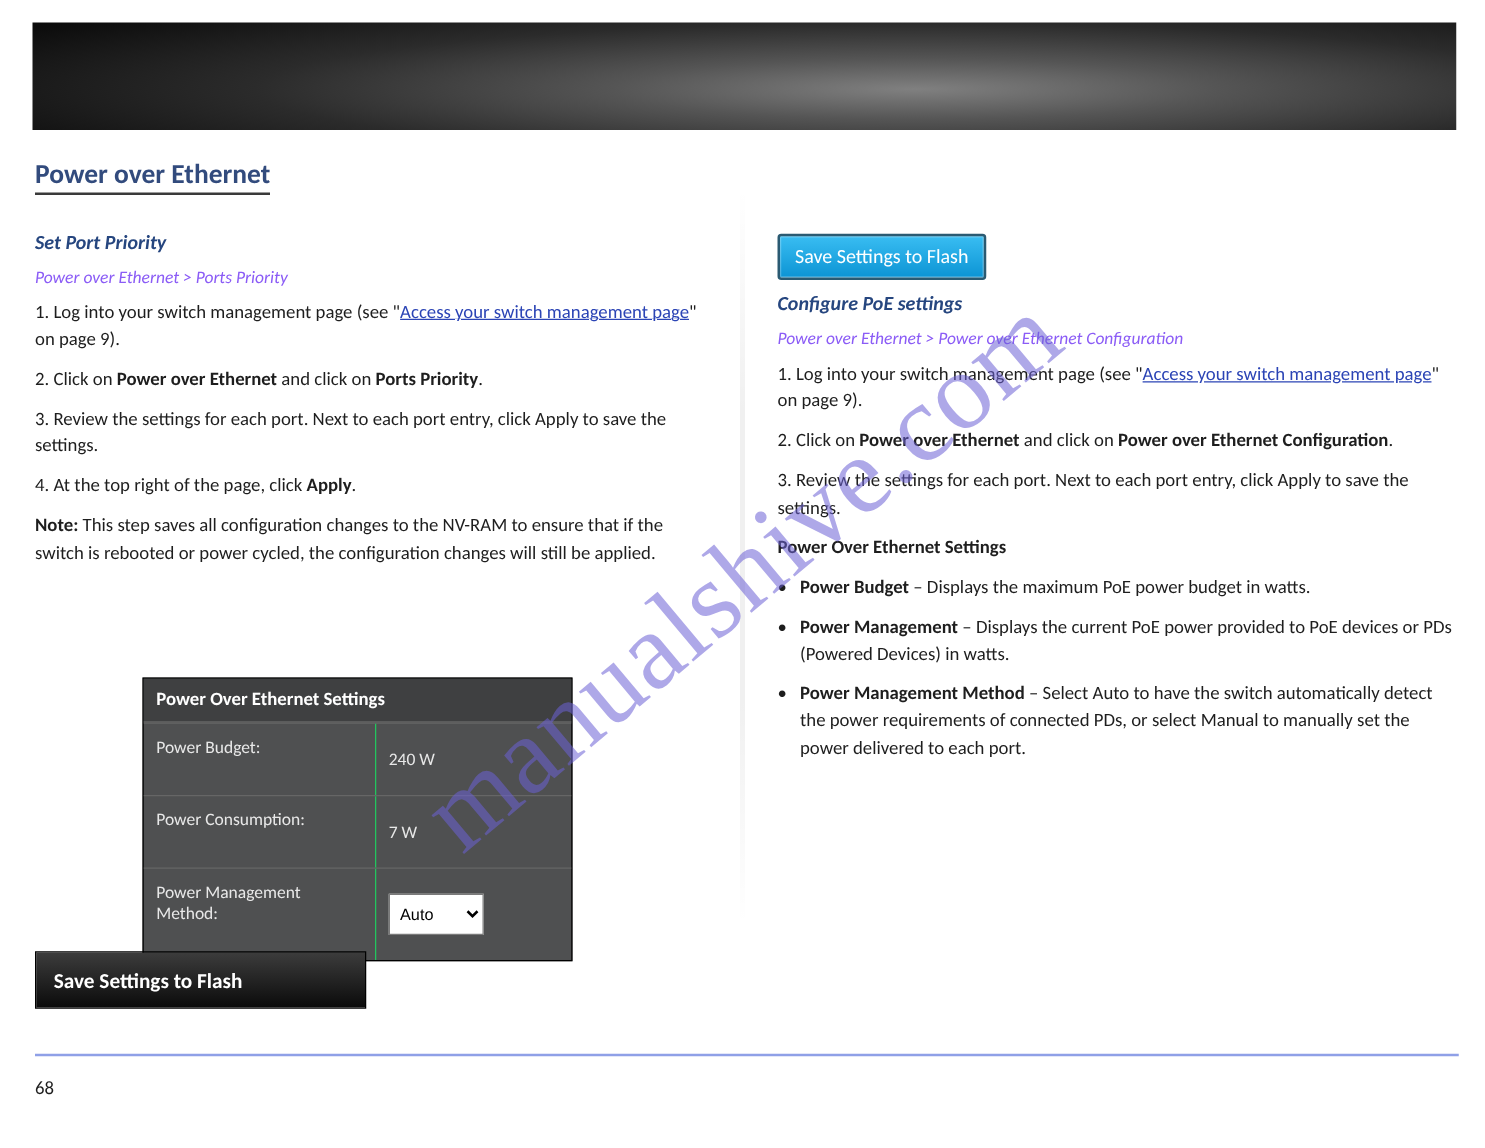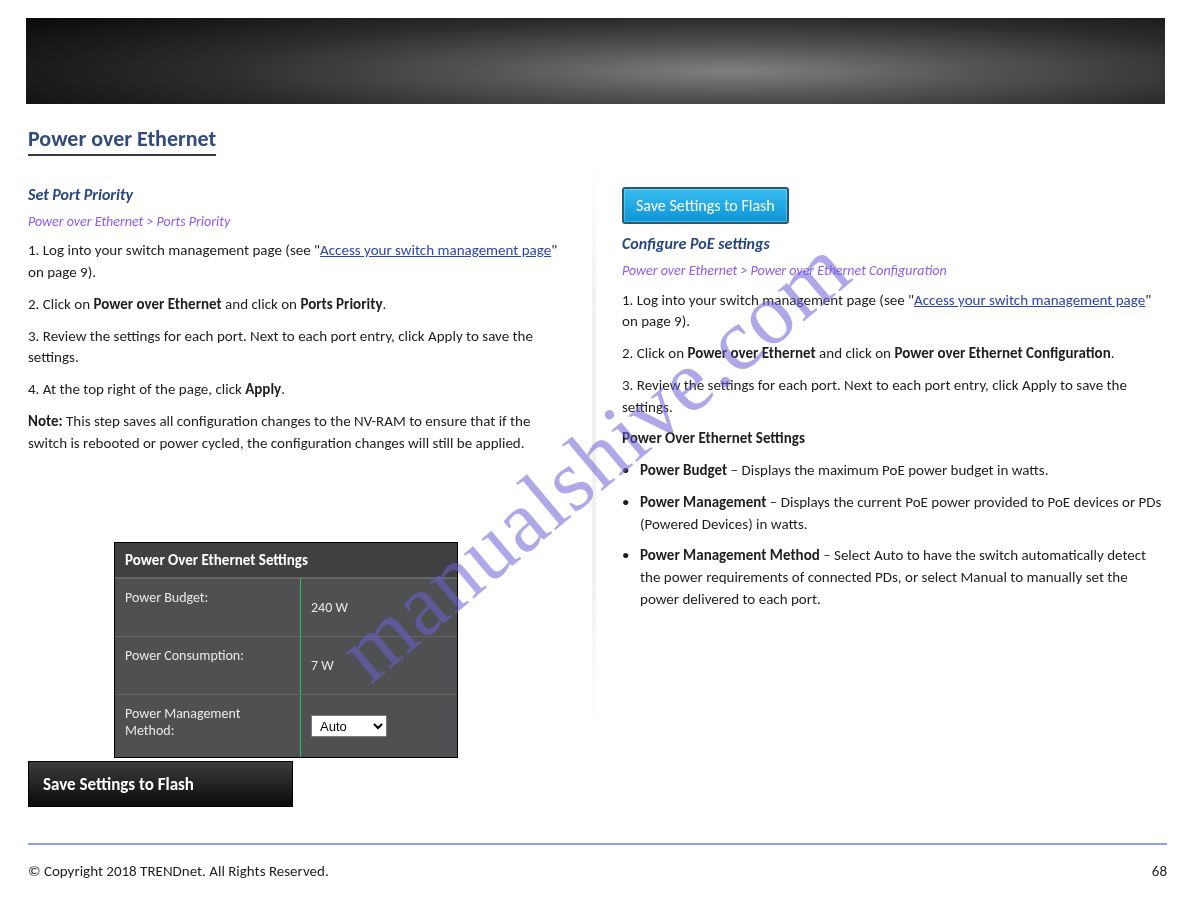--- a/index.html
+++ b/index.html
@@ -49,21 +49,21 @@
     font-size: 14px;
   }
   .poe-table .hdr {
     background: #3f4041; color: #fff; font-weight: bold;
     padding: 8px 10px; font-size: 15px; border-bottom: 1px solid #666;
   }
   .poe-table .row { display: flex; border-top: 1px solid #666; }
   .poe-table .cell-l { width: 186px; color: #e8e8e8; padding: 10px 10px; border-right: 1px solid #22c55e; }
   .poe-table .cell-r { flex: 1; color: #e8e8e8; padding: 20px 10px; display: flex; align-items: center; }
   .poe-select {
-    width: 76px; height: 22px; font-size: 13px; background: #fff; border: 1px solid #7a7a7a;
+    width: 76px; height: 33px; font-size: 13px; background: #fff; border: 1px solid #7a7a7a;
     padding: 0 4px; appearance: auto;
   }
 
   
   .btn-dark {
     position: absolute; left: 28px; top: 761px; width: 265px; height: 46px;
     background: linear-gradient(#3c3c3c, #0b0b0b);
     color: #fff; font-size: 17px; font-weight: bold;
     border: 1px solid #000; text-align: left; padding-left: 14px;
     display: flex; align-items: center;
@@ -170,18 +170,17 @@
           <option>Auto</option>
         </select>
       </div>
     </div>
   </div>
 
   <div class="btn-dark">Save Settings to Flash</div>
 
   <div class="hr-line"></div>
   <div class="footer">
-    <span>© Copyright 2018 TRENDnet. All Rights Reserved.</span>
     <span>68</span>
   </div>
 
   <div class="watermark">manualshive.com</div>
 </div>
 
 </body></html>

